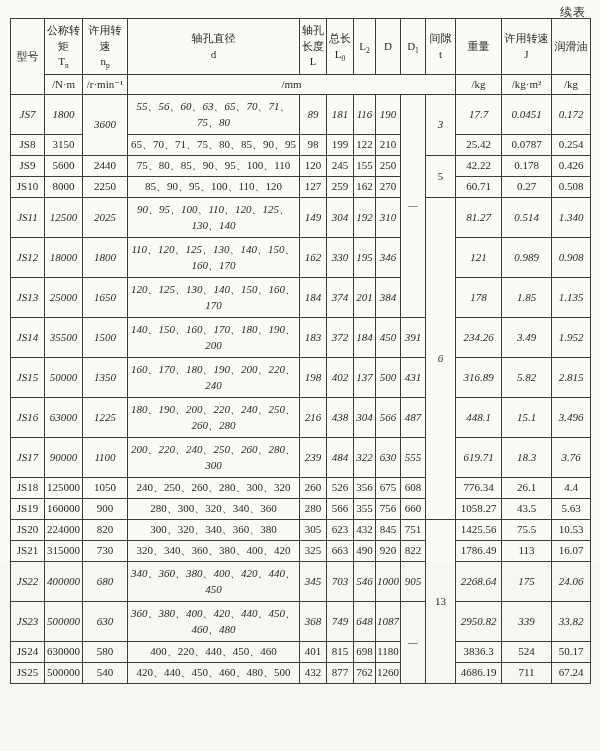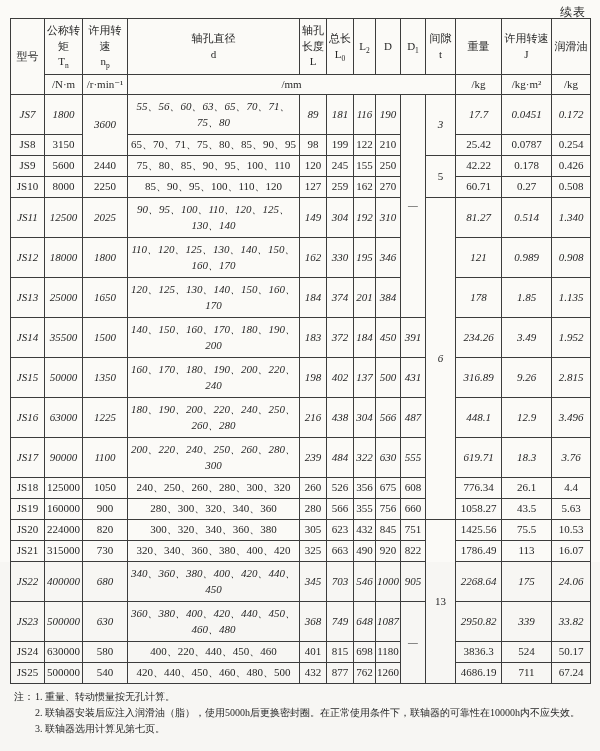--- a/index.html
+++ b/index.html
@@ -207,35 +207,35 @@
           <td>JS15</td>
           <td>50000</td>
           <td>1350</td>
           <td class="bore">160、170、180、190、200、220、240</td>
           <td>198</td>
           <td>402</td>
           <td>137</td>
           <td>500</td>
           <td>431</td>
           <td>316.89</td>
-          <td>9.26</td>
+          <td>5.82</td>
           <td>2.815</td>
         </tr>
         <tr class="tall">
           <td>JS16</td>
           <td>63000</td>
           <td>1225</td>
           <td class="bore">180、190、200、220、240、250、260、280</td>
           <td>216</td>
           <td>438</td>
           <td>304</td>
           <td>566</td>
           <td>487</td>
           <td>448.1</td>
-          <td>12.9</td>
+          <td>15.1</td>
           <td>3.496</td>
         </tr>
         <tr class="tall">
           <td>JS17</td>
           <td>90000</td>
           <td>1100</td>
           <td class="bore">200、220、240、250、260、280、300</td>
           <td>239</td>
           <td>484</td>
           <td>322</td>
@@ -352,21 +352,14 @@
           <td>877</td>
           <td>762</td>
           <td>1260</td>
           <td>4686.19</td>
           <td>711</td>
           <td>67.24</td>
         </tr>
       </tbody>
   </table>
 
-  <div class="notes">
-    <div class="note-line first">
-      <span class="note-prefix">注：</span><span>1. 重量、转动惯量按无孔计算。</span>
-    </div>
-    <div class="note-line">2. 联轴器安装后应注入润滑油（脂），使用5000h后更换密封圈。在正常使用条件下，联轴器的可靠性在10000h内不应失效。</div>
-    <div class="note-line">3. 联轴器选用计算见第七页。</div>
-  </div>
 
 </div>
 
 </body></html>

